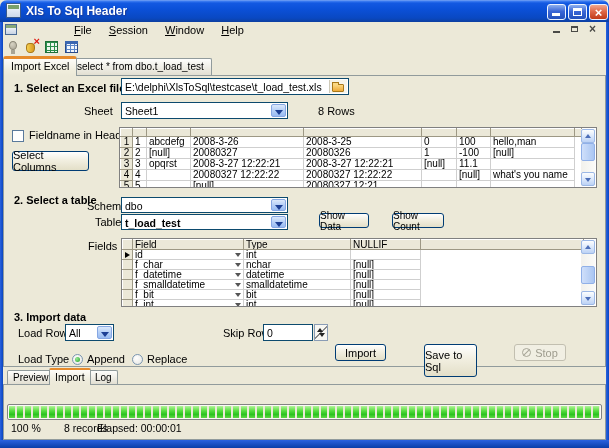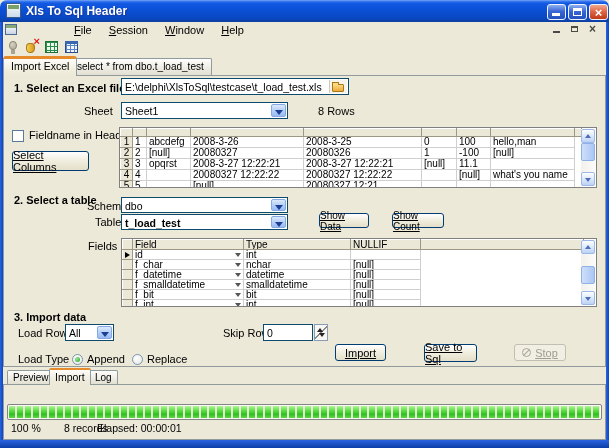--- a/index.html
+++ b/index.html
@@ -82,21 +82,21 @@
   .combo-arrow::after{content:'';position:absolute;left:3px;top:5px;border-left:4px solid transparent;
     border-right:4px solid transparent;border-top:5px solid #1c3f94;}
   .browse-btn{position:absolute;right:1px;top:1px;bottom:1px;width:17px;background:#f6f4ea;
     border-left:1px solid #cfcab8;}
   .folder-icon{position:absolute;left:2px;top:4px;width:12px;height:8px;border-radius:1px;
     background:linear-gradient(180deg,#fbd882,#eeaa38);border:1px solid #a87818;box-sizing:border-box;}
   .folder-icon::before{content:'';position:absolute;left:-1px;top:-3px;width:5px;height:2px;
     background:#fbd882;border:1px solid #a87818;border-bottom:none;}
   .xpbtn{position:absolute;box-sizing:border-box;border:1px solid #003c74;border-radius:3px;
     background:linear-gradient(180deg,#ffffff,#f2efe1 45%,#e3dfc8);display:flex;align-items:center;
-    justify-content:center;font-size:11px;cursor:default;z-index:3;text-decoration:underline;}
+    justify-content:center;font-size:11px;cursor:default;z-index:3;}
   .xpbtn.small{font-size:10px;}
   .xpbtn.disabled{color:#9e9c8e;border-color:#c2bfb0;background:#f1efe3;}
   .stop-icon{position:relative;width:9px;height:9px;border:1px solid #a8a698;border-radius:50%;
     margin-right:4px;box-sizing:border-box;}
   .stop-icon::after{content:'';position:absolute;left:-1px;top:3px;width:9px;height:1px;background:#a8a698;
     transform:rotate(-45deg);}
   .checkbox{position:absolute;width:12px;height:12px;background:#fff;border:1px solid #5a7a9c;
     box-sizing:border-box;z-index:3;}
   .radio{position:absolute;width:11px;height:11px;border-radius:50%;box-sizing:border-box;
     border:1px solid #7a96b0;background:radial-gradient(circle at 40% 35%,#fff,#e4e4e0);z-index:3;}
@@ -399,21 +399,21 @@
   <div class="spinner" style="left:314px;top:324px;width:14px;height:17px;">
     <span class="up"></span>
     <span class="down"></span>
   </div>
   <div class="lbl" style="left:18px;top:353px;">Load Type</div>
   <div class="radio selected" id="radio-append" style="left:72px;top:354px;"></div>
   <div class="lbl" style="left:87px;top:353px;">Append</div>
   <div class="radio" id="radio-replace" style="left:132px;top:354px;"></div>
   <div class="lbl" style="left:147px;top:353px;">Replace</div>
   <div class="xpbtn" style="left:335px;top:344px;width:51px;height:17px;">Import</div>
-  <div class="xpbtn" style="left:424px;top:344px;width:53px;height:18px;">Save to Sql</div>
+  <div class="xpbtn" style="left:424px;top:344px;width:53px;height:33px;">Save to Sql</div>
   <div class="xpbtn disabled" style="left:514px;top:344px;width:52px;height:17px;">
     <span class="stop-icon"></span>
     <span>Stop</span>
   </div>
 
   <div class="btab" style="left:7px;">Preview</div>
   <div class="btab active" style="left:49px;">Import</div>
   <div class="btab" style="left:89px;">Log</div>
   <div class="bottom-pane"></div>
   <div class="progress">

